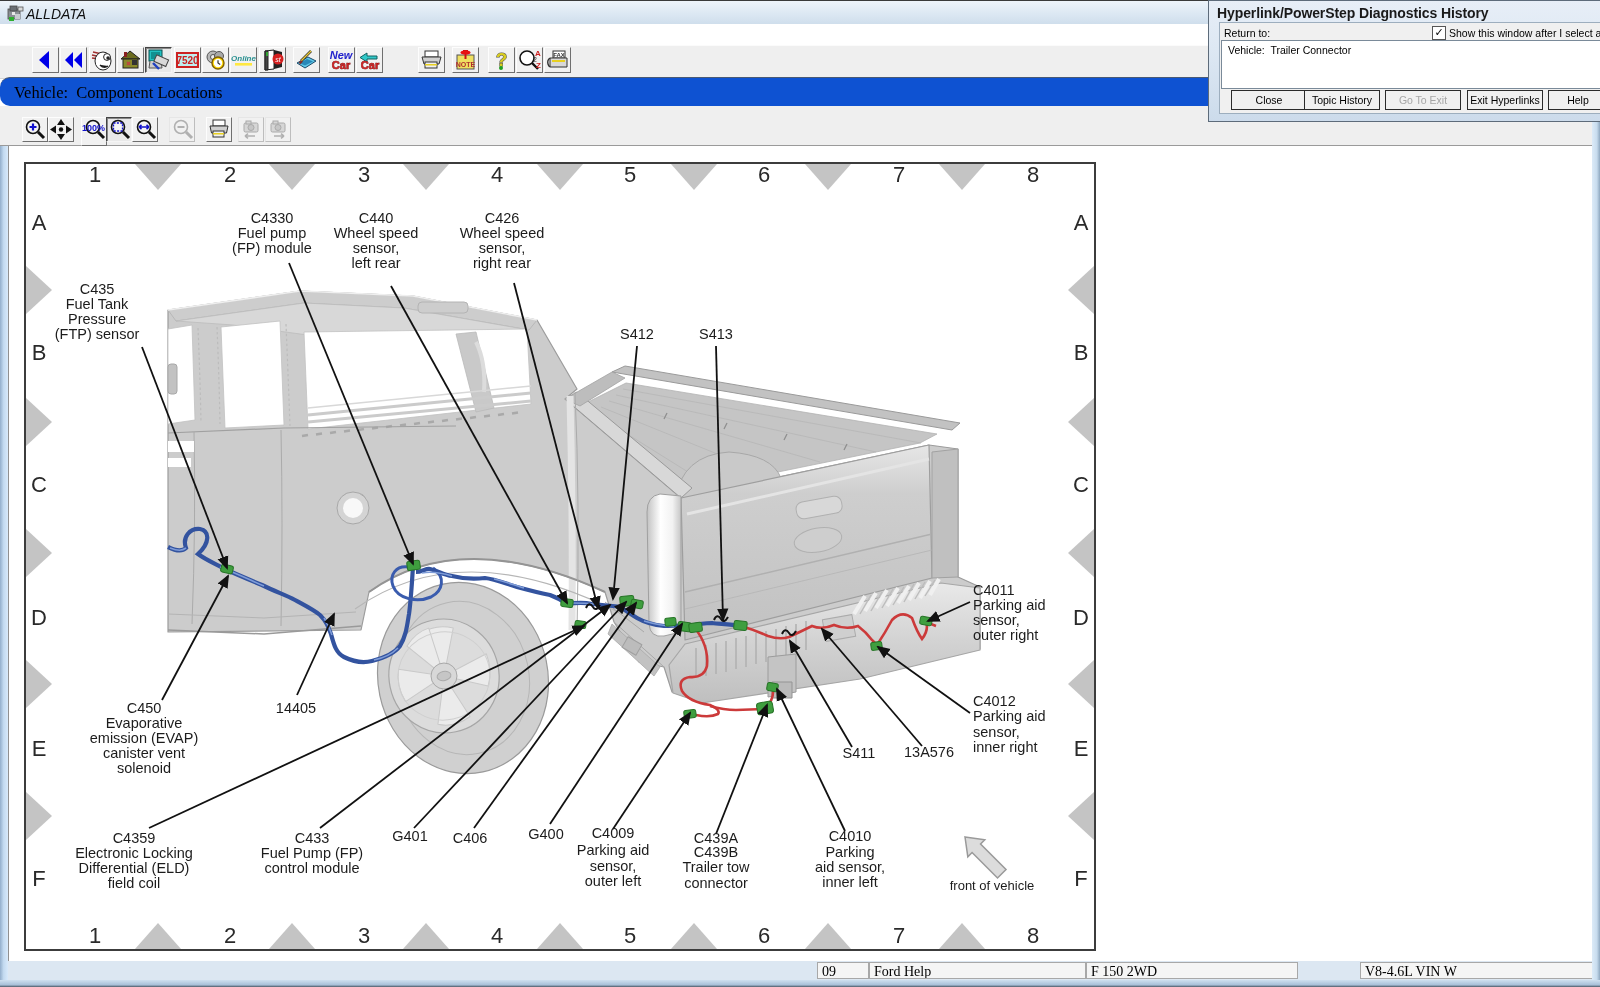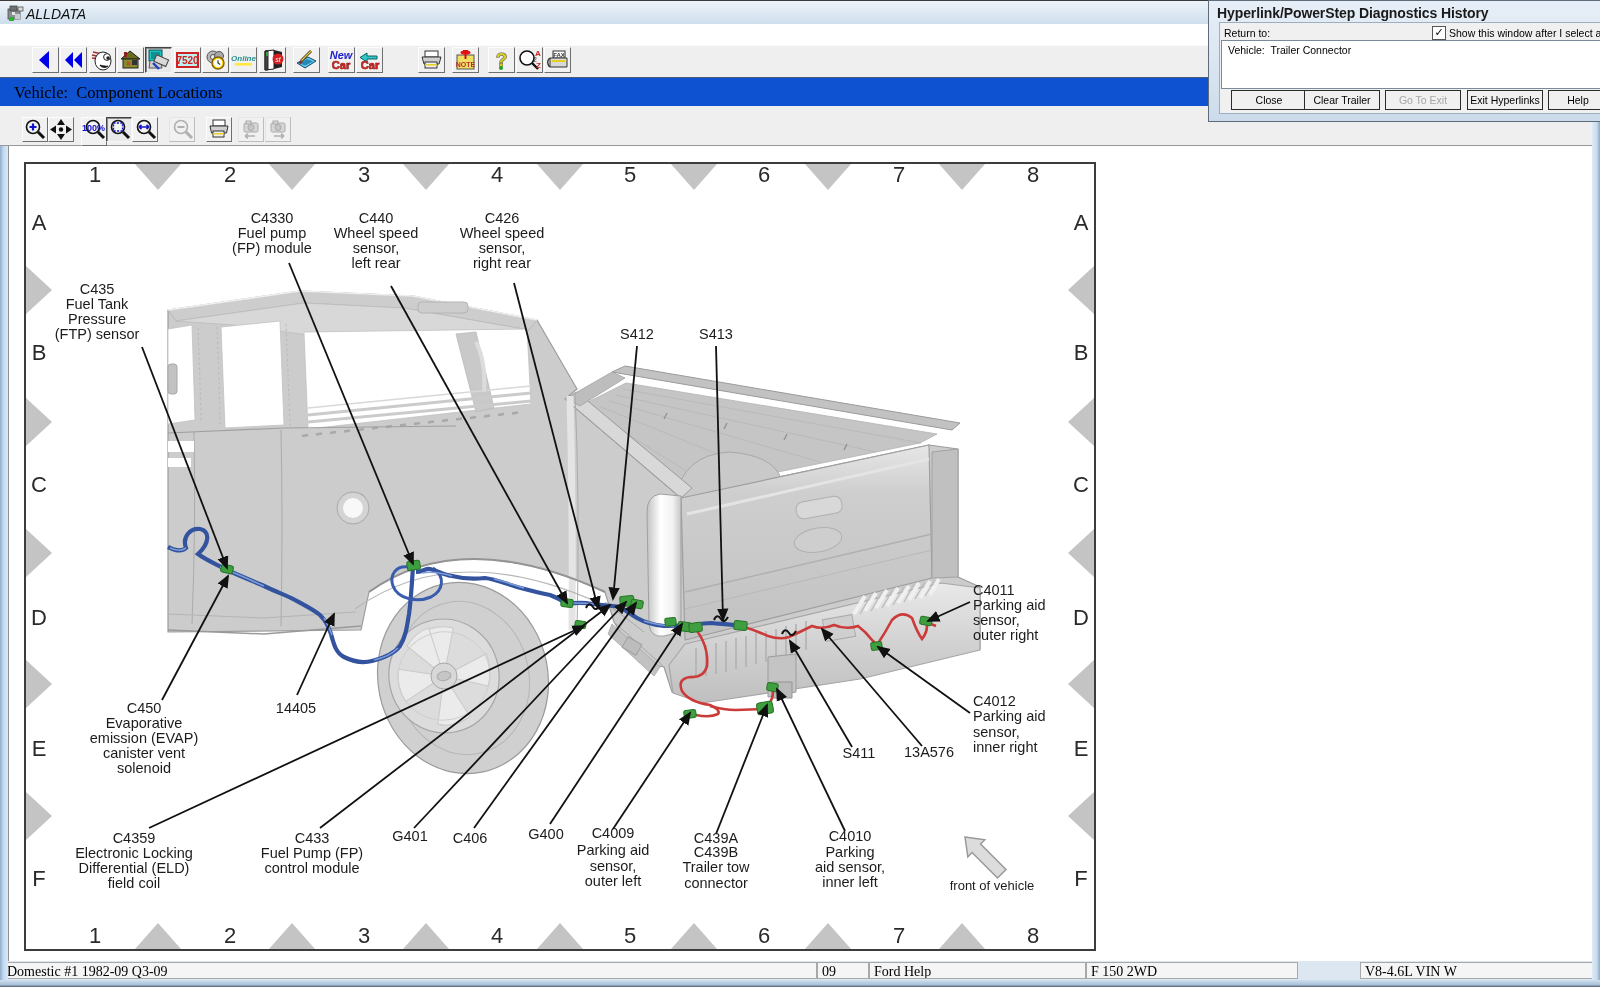--- a/index.html
+++ b/index.html
@@ -4,21 +4,21 @@
  font-family:"Liberation Sans",sans-serif;background:#fff;position:relative;}
 #titlebar{position:absolute;left:0;top:0;width:1600px;height:24px;
  background:linear-gradient(to bottom,#eef4fa 0%,#dce8f3 55%,#cfdeec 100%);
  border-top:1px solid #3a3a3a;box-sizing:border-box;}
 #titlebar .ttxt{position:absolute;left:26px;top:5px;font-size:14px;color:#101010;font-style:italic;}
 #menubar{position:absolute;left:0;top:24px;width:1600px;height:21px;
  background:linear-gradient(to bottom,#fbfbfb,#ececec);border-bottom:1px solid #d6d6d6;margin-top:33px;}
 #menubar span{position:absolute;top:4px;font-size:12px;color:#000;letter-spacing:-0.4px;}
 #toolbar1{position:absolute;left:0;top:45px;width:1600px;height:33px;background:#efefef;border-top:1px solid #fbfbfb;box-sizing:border-box;}
 #bluebar{position:absolute;left:0;top:77px;width:1600px;height:28px;background:#0e52d2;
- border-top:1px solid #4a5a74;}
+ border-top:1px solid #4a5a74;border-radius:10px;}
 #bluebar .vtxt{position:absolute;left:14px;top:5px;font-family:"Liberation Serif",serif;
  font-size:16.5px;color:#000;}
 #toolbar2{position:absolute;left:0;top:106px;width:1600px;height:40px;background:#efefef;
  border-bottom:1px solid #9a9a9a;box-sizing:border-box;}
 #content{position:absolute;left:0;top:146px;width:1600px;height:816px;background:#fff;}
 .tbtn{position:absolute;background:#f1f1f1;border:1px solid;border-color:#fdfdfd #6f6f6f #6f6f6f #fdfdfd;
  box-sizing:border-box;}
 .tbtn.pressed{border-color:#444 #f5f5f5 #f5f5f5 #444;background:#e9e9e9;box-shadow:inset 1px 1px 0 #888;}
 #statusbar{position:absolute;left:0;top:961px;width:1600px;height:26px;background:#dce7f2;}
 .scell{position:absolute;top:1px;height:17px;background:#f5f5f5;border:1px solid #a8a8a8;
@@ -526,37 +526,36 @@
         <text x="949" y="575">sensor,</text>
         <text x="949" y="590">inner right</text>
 </g>
 <g transform="translate(941,675) rotate(45)">
 <polygon points="0,0 16,-12 16,-6 52,-6 52,6 16,6 16,12" fill="#dcdcdc" stroke="#9a9a9a" stroke-width="1.5"></polygon>
 </g>
 <text x="968" y="728" font-size="13" fill="#1c1c1c" text-anchor="middle">front of vehicle</text>
 </svg>
 </div>
 <div id="statusbar">
-<div class="scell" style="left:2px;width:815px">Domestic #1 1982-09 Q3-09</div>
 <div class="scell" style="left:817px;width:52px">09</div>
 <div class="scell" style="left:869px;width:217px">Ford Help</div>
 <div class="scell" style="left:1086px;width:212px">F 150 2WD</div>
 <div class="scell" style="left:1360px;width:248px">V8-4.6L VIN W</div>
 </div>
 <div id="botstrip"></div>
 <div id="lborder"></div>
 <div id="rborder"></div>
 <div id="dialog">
 <div class="dtitle">Hyperlink/PowerStep Diagnostics History</div>
 <div id="dclient">
 <span style="position:absolute;left:4px;top:4px">Return to:</span>
 <span style="position:absolute;left:212px;top:3px;width:12px;height:12px;background:#fff;border:1px solid #555;font-size:11px;line-height:11px;text-align:center">✓</span>
 <span style="position:absolute;left:229px;top:4px;white-space:nowrap">Show this window after I select a hype</span>
 <div style="position:absolute;left:1px;top:17px;width:381px;height:47px;background:#fff;border:1px solid #7a8a99;border-right:none">
 <span style="position:absolute;left:6px;top:3px">Vehicle:&nbsp; Trailer Connector</span>
       </div>
 <div class="dbtn" style="left:11px">Close</div>
-<div class="dbtn" style="left:84px">Clear Trailer</div>
+<div class="dbtn" style="left:84px">Topic History</div>
 <div class="dbtn" style="left:165px;color:#a6a6a6">Go To Exit</div>
 <div class="dbtn" style="left:247px">Exit Hyperlinks</div>
 <div class="dbtn" style="left:328px;width:60px">Help</div>
 </div>
 </div>
 
 </body></html>

